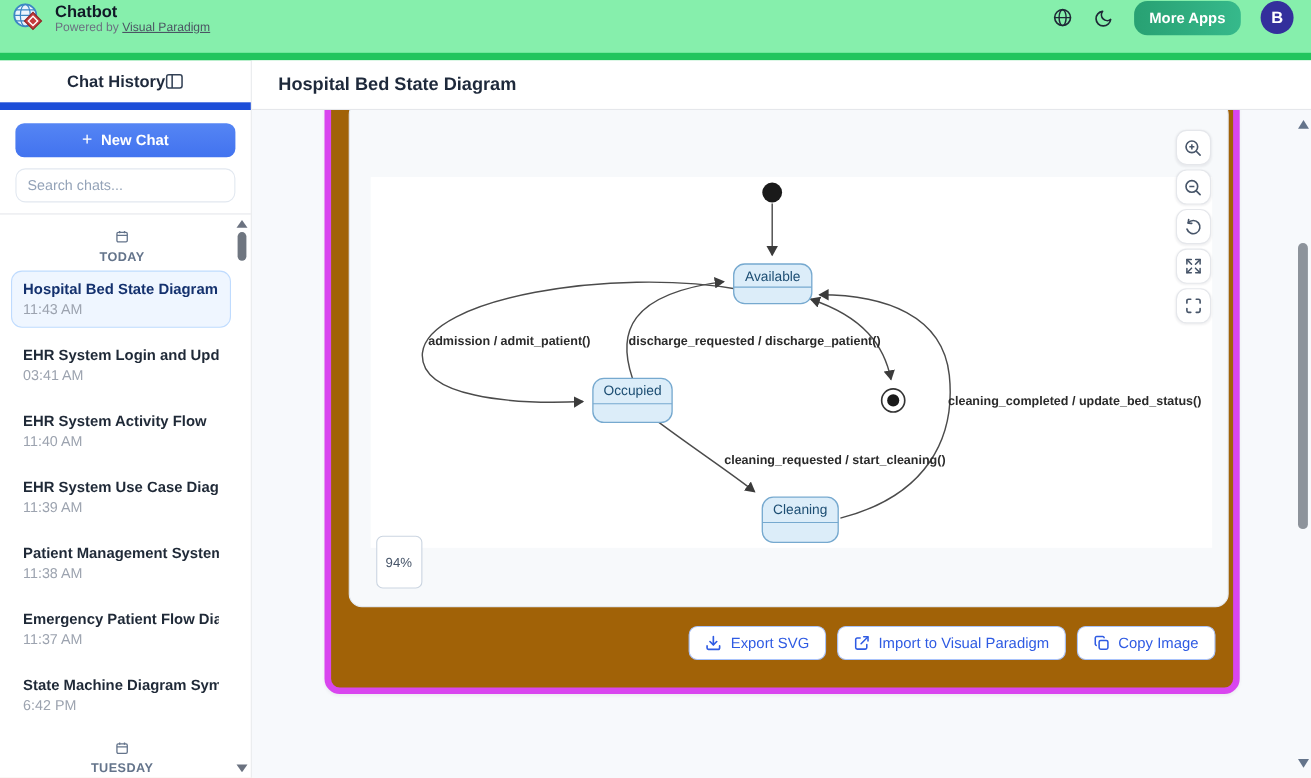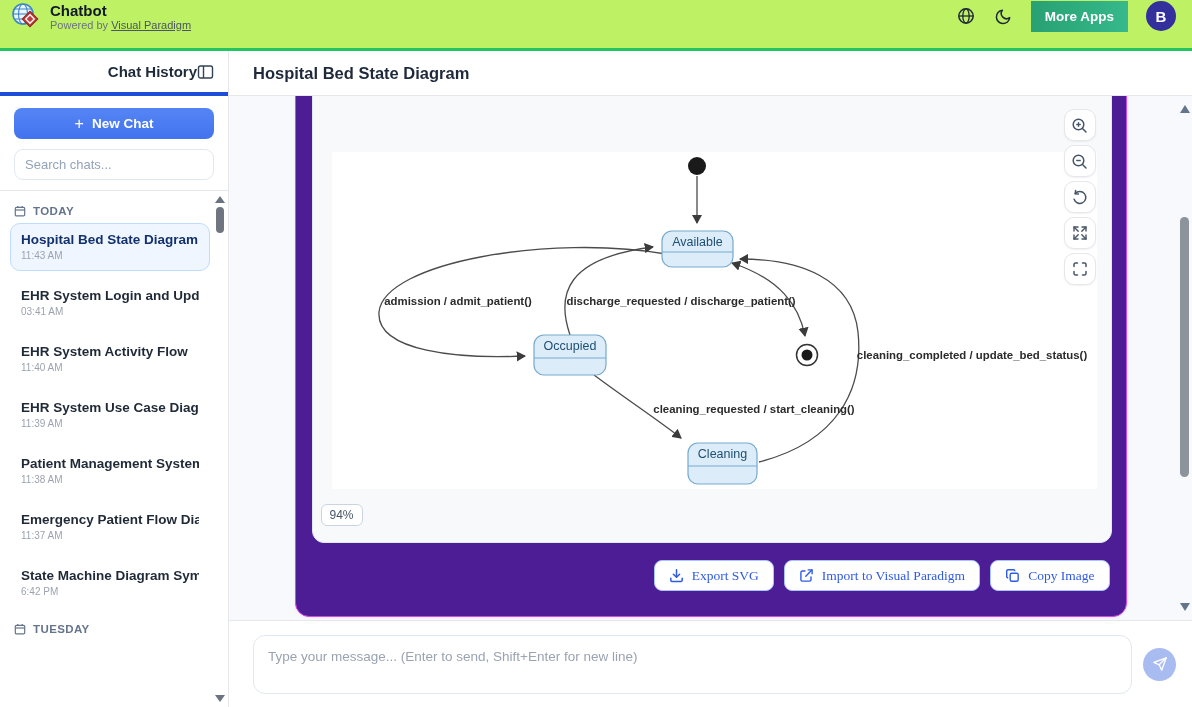--- a/index.html
+++ b/index.html
@@ -2,87 +2,87 @@
 <html><head>
 <meta charset="utf-8">
 <style>
   * { margin:0; padding:0; box-sizing:border-box; }
   html,body { width:1192px; height:707px; overflow:hidden; background:#fff;
     font-family:"Liberation Sans", sans-serif; color:#1f2937; }
   .app { display:flex; flex-direction:column; width:100%; height:100%; }
 
   
   .topbar { flex:0 0 44px; display:flex; align-items:center; justify-content:space-between;
-    padding:0 16px 16px 10px; border-bottom:3px solid #22c55e; background:#bef264; }
+    padding:0 16px 16px 10px; border-bottom:7px solid #22c55e; background:#86efac; }
   .brand { display:flex; align-items:center; gap:8px; }
   .logo { width:32px; height:32px; position:relative; }
   .brand-text .app-title { font-size:15px; font-weight:bold; color:#111827; line-height:17px; }
   .brand-text .powered { font-size:11px; color:#6b7280; }
   .brand-text .powered a { color:#4b5563; text-decoration:underline; }
   .top-actions { display:flex; align-items:center; gap:18px; }
   .icon-btn { background:none; border:none; cursor:pointer; display:flex; align-items:center; }
   .more-apps { background:linear-gradient(90deg,#28a173,#36b98b); color:#fff; border:none;
-    font-weight:bold; font-size:13.5px; padding:8px 14px; border-radius:0; cursor:pointer;
+    font-weight:bold; font-size:13.5px; padding:8px 14px; border-radius:12px; cursor:pointer;
     font-family:inherit; }
   .avatar { width:30px; height:30px; border-radius:50%; background:#332f9c; color:#fff;
     font-weight:bold; font-size:15px; display:flex; align-items:center; justify-content:center; cursor:pointer; }
 
   
   .body-row { flex:1; display:flex; min-height:0; }
 
   
   .sidebar { flex:0 0 229px; width:229px; border-right:1px solid #e5e7eb; display:flex;
     flex-direction:column; background:#fff; min-height:0; }
-  .sidebar-header { flex:0 0 45px; display:flex; align-items:center; justify-content:flex-end;
-    padding:0 14px; border-bottom:4px solid #1d4ed8; }
+  .sidebar-header { flex:0 0 45px; display:flex; align-items:center; justify-content:center;
+    padding:0 14px; border-bottom:7px solid #1d4ed8; }
   .sidebar-header .sb-title { font-size:15px; font-weight:bold; color:#1e293b; }
   .new-chat { margin:12px 14px 0 14px; height:31px; border:none; border-radius:8px; cursor:pointer;
     background:linear-gradient(180deg,#5585f4,#4273ef); color:#fff; font-size:13.5px; font-weight:bold;
     display:flex; align-items:center; justify-content:center; gap:8px; font-family:inherit; }
   .search-box { margin:10px 14px 10px 14px; height:31px; border:1px solid #e2e8f0; border-radius:9px;
     padding:0 10px; font-size:13px; color:#334155; width:calc(100% - 28px); font-family:inherit; }
   .search-box::placeholder { color:#94a3b8; }
   .chat-list { flex:1; border-top:1px solid #e5e7eb; position:relative; overflow:hidden;
     padding:6px 16px 0 8px; }
   .section-head { display:flex; align-items:center; gap:7px; color:#64748b; font-size:11.5px;
-    font-weight:bold; letter-spacing:.4px; padding:8px 4px 6px 6px; }
+    font-weight:bold; letter-spacing:.4px; padding:8px 4px 6px 6px;flex-direction:column; }
   .chat-item { padding:8px 10px 9px 10px; border-radius:10px; margin:0 2px 8px 2px;
     border:1px solid transparent; cursor:pointer; }
   .chat-item .ci-title { font-size:13.5px; font-weight:bold; color:#1f2937; white-space:nowrap;
     overflow:hidden; }
-  .chat-item .ci-time { font-size:10px; color:#9ca3af; margin-top:3px; }
+  .chat-item .ci-time { font-size:13px; color:#9ca3af; margin-top:3px; }
   .chat-item.selected { background:#eff6ff; border-color:#bfdbfe; }
   .chat-item.selected .ci-title { color:#14316e; }
   
   .sb-scroll { position:absolute; top:2px; right:2px; bottom:2px; width:12px; }
   .sb-scroll .arr { position:absolute; left:1px; width:0; height:0; border-left:5px solid transparent;
     border-right:5px solid transparent; }
   .sb-scroll .arr.up { top:3px; border-bottom:7px solid #6b7280; }
   .sb-scroll .arr.down { bottom:3px; border-top:7px solid #6b7280; }
   .sb-scroll .thumb { position:absolute; top:14px; left:2px; width:8px; height:26px;
     background:#6f7680; border-radius:4px; }
 
   
   .main { flex:1; display:flex; flex-direction:column; min-width:0; background:#fff; }
   .main-header { flex:0 0 45px; border-bottom:1px solid #e5e7eb; display:flex; align-items:center;
     padding:0 24px; background:#fff; }
   .main-header .page-title { font-size:16.5px; font-weight:bold; color:#1e293b; }
   .chat-area { flex:1; background:#f7f9fc; overflow:hidden; position:relative; min-height:0; }
-  .msg-card { width:832px; margin:-30px auto 0 auto; background:#4c1d95; border:1px solid #d946ef;
+  .msg-card { width:832px; margin:-30px auto 0 auto; background:#a16207; border:6px solid #d946ef;
     border-radius:14px; padding:16px 16px 12px 16px; box-shadow:0 1px 3px rgba(15,23,42,.05); }
   .diagram-panel { position:relative; width:800px; height:460px; background:#f7f9fb;
     border:1px solid #e2e8f0; border-radius:12px; }
   .diagram-canvas { position:absolute; left:19px; top:68px; width:765px; height:337px; background:#fff; }
   .zoom-col { position:absolute; top:25px; right:15px; display:flex; flex-direction:column; gap:4px; }
   .zoom-btn { width:32px; height:32px; background:#fff; border:1px solid #e5e7eb; border-radius:10px;
     display:flex; align-items:center; justify-content:center; cursor:pointer;
     box-shadow:0 1px 2px rgba(15,23,42,.06); color:#475569; }
-  .zoom-badge { position:absolute; left:8px; bottom:16px; background:#fff; border:1px solid #cbd5e1;
-    border-radius:6px; padding:3px 8px; font-size:12px; color:#475569; }
-  .actions-row { display:flex; justify-content:flex-end; gap:10px; margin:17px 0 13px 0;font-family:Liberation Serif, serif; }
+  .zoom-badge { position:absolute; left:24px; bottom:16px; background:#fff; border:1px solid #cbd5e1;
+    border-radius:6px; padding:16px 8px; font-size:12px; color:#475569; }
+  .actions-row { display:flex; justify-content:flex-end; gap:10px; margin:17px 0 13px 0; }
   .action-btn { height:31px; display:flex; align-items:center; gap:8px; padding:0 14px;
     background:#fff; border:1px solid #a9c3fb; color:#2f5be3; border-radius:8px; font-size:13.5px;
     cursor:pointer; font-family:inherit; }
   
   .main-scroll { position:absolute; top:0; right:0; bottom:0; width:14px; }
   .main-scroll .arr { position:absolute; left:2px; width:0; height:0; border-left:5px solid transparent;
     border-right:5px solid transparent; }
   .main-scroll .arr.up { top:9px; border-bottom:8px solid #64748b; }
   .main-scroll .arr.down { bottom:9px; border-top:8px solid #64748b; }
   .main-scroll .thumb { position:absolute; top:121px; left:2px; width:9px; height:260px;
@@ -371,26 +371,15 @@
 
         </div>
 
         <div class="main-scroll">
           <div class="arr up"></div>
           <div class="thumb"></div>
           <div class="arr down"></div>
         </div>
       </div>
 
-      <div class="input-bar">
-        <textarea class="msg-input" placeholder="Type your message... (Enter to send, Shift+Enter for new line)" style=""></textarea>
-        <button class="send-btn">
-          <svg width="16" height="16" viewBox="0 0 16 16">
-            <g fill="none" stroke="#ffffff" stroke-width="1.3" stroke-linecap="round" stroke-linejoin="round">
-              <path d="M14.2,1.8 L7.2,8.8"></path>
-              <path d="M14.2,1.8 L9.7,14.2 L7.2,8.8 L1.8,6.3 Z"></path>
-            </g>
-          </svg>
-        </button>
-      </div>
     </div>
   </div>
 </div>
 
 </body></html>

